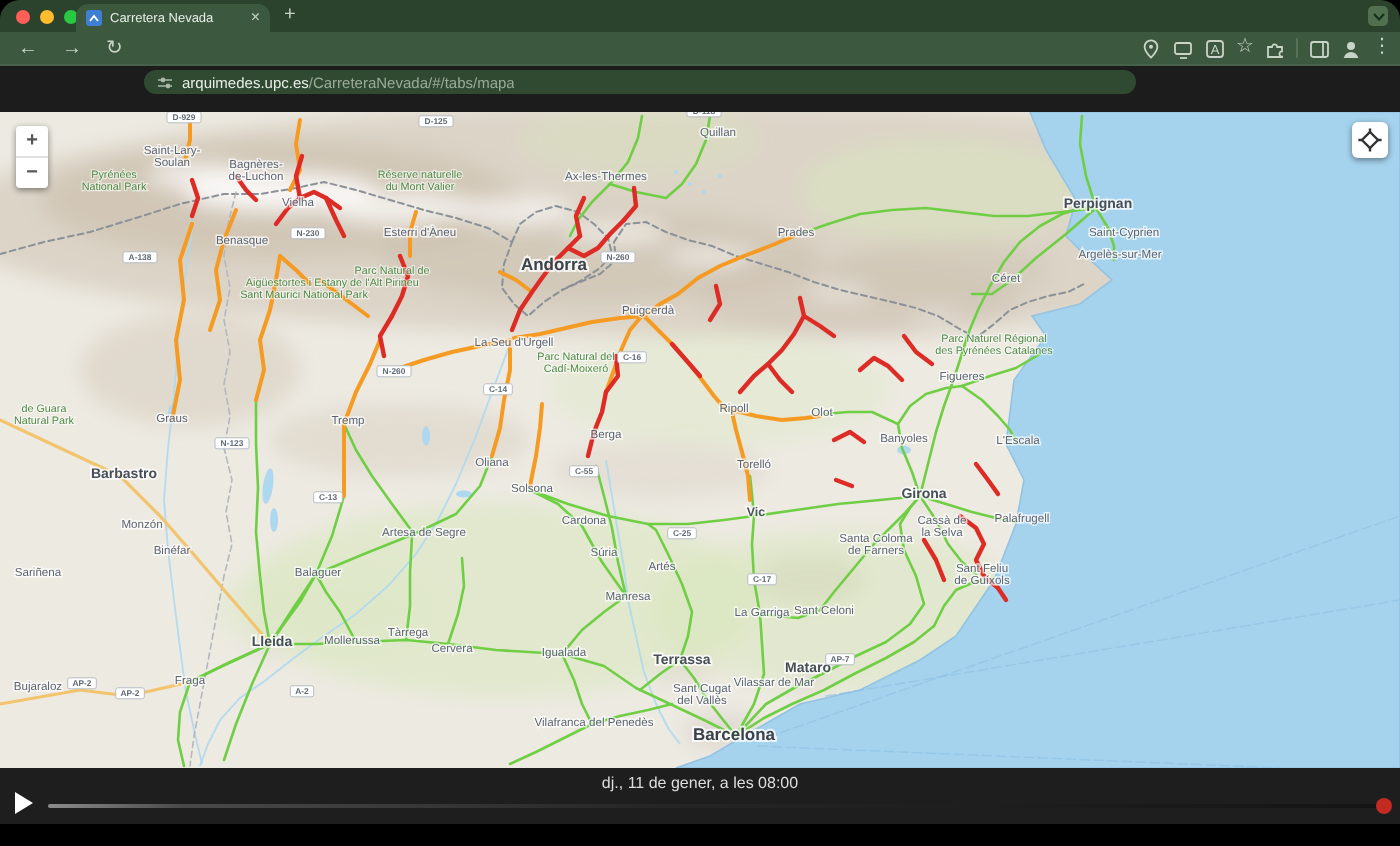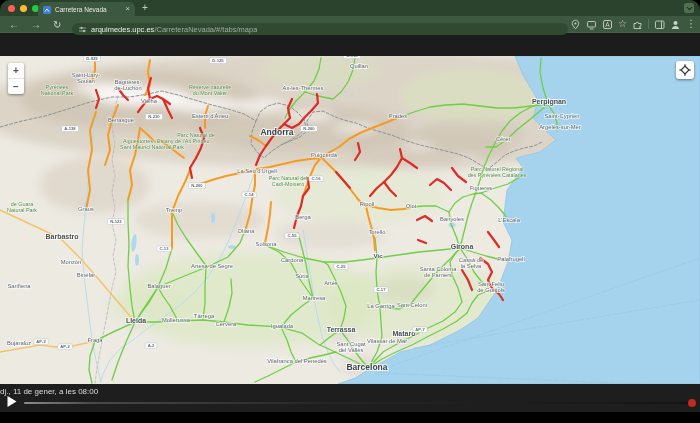--- a/index.html
+++ b/index.html
@@ -14,21 +14,21 @@
     border-radius:6px 6px 0 0;display:flex;align-items:center;padding:0 5px;box-sizing:border-box;gap:4px}
   .tab-title{font-size:6.5px;color:#e7eee7;white-space:nowrap;overflow:hidden;flex:1}
   .tab-close{font-size:8px;color:#c6d2c6;line-height:1}
   .newtab{position:absolute;left:142px;top:2px;font-size:10px;color:#c6d2c6}
   .chevron-btn{position:absolute;right:6px;top:3px;width:10px;height:10px;border-radius:2.5px;
     background:#50704f;display:grid;place-items:center}
   
   .toolbar{position:absolute;left:0;top:16px;width:700px;height:17px;background:#3c583e;
     border-bottom:1px solid #46624a;box-sizing:border-box}
   .navic{position:absolute;top:3px;color:#c8d4c8;font-size:10px;line-height:11px}
-  .pill{position:absolute;left:72px;top:7px;width:496px;height:12px;border-radius:7px;
+  .pill{position:absolute;left:72px;top:19px;width:496px;height:12px;border-radius:7px;
     background:#304931;display:flex;align-items:center;padding:0 6px;box-sizing:border-box;gap:4px}
   .url{font-size:7.5px;color:#e8efe8;white-space:nowrap;overflow:hidden}
   .url .path{color:#9cab9c}
   .right-icons{position:absolute;right:4px;top:0;height:16px;display:flex;align-items:center;gap:5px}
   .right-icons .txtic{color:#c8d4c8;font-size:9px;line-height:1}
   .vdiv{width:1px;height:10px;background:#56715a}
   
   .header{position:absolute;left:0;top:33px;width:700px;height:23px;background:#1b1c1b;
     display:flex;align-items:center}
   .header-title{color:#f1f1f1;font-size:11.5px;margin-left:11px;letter-spacing:.2px}
@@ -45,21 +45,21 @@
   .shield-text{font:700 4.2px "Liberation Sans",sans-serif;fill:#606a76}
   .river{fill:none;stroke:#aed8f0;stroke-width:.9;opacity:.9}
   .zoomctl{position:absolute;left:8px;top:7px;width:16px;height:31px;background:#fff;border-radius:2px;
     box-shadow:0 1px 3px rgba(0,0,0,.45);display:flex;flex-direction:column}
   .zbtn{flex:1;display:grid;place-items:center;font-size:10px;font-weight:700;color:#555}
   .zbtn + .zbtn{border-top:1px solid #e2e2e2}
   .locate{position:absolute;right:6px;top:5px;width:18px;height:18px;background:#fff;border-radius:3px;
     box-shadow:0 1px 3px rgba(0,0,0,.45);display:grid;place-items:center}
   
   .timeline{position:absolute;left:0;top:384px;width:700px;height:28px;background:#1e1e1e}
-  .time-label{position:absolute;top:3px;width:100%;text-align:left;font-size:8px;color:#dedede}
+  .time-label{position:absolute;top:3px;width:100%;text-align:center;font-size:8px;color:#dedede}
   .play{position:absolute;left:7px;top:12px;width:11px;height:11px}
   .track{position:absolute;left:24px;right:8px;top:18.2px;height:1.6px;border-radius:1px;
     background:linear-gradient(90deg,#8c8c8c 0%,#4a4a4a 10%,#262626 45%,#141414 100%)}
   .thumb{position:absolute;right:4px;top:14.5px;width:8px;height:8px;border-radius:50%}
 </style>
 </head>
 <body>
 
 <div class="window">
 

